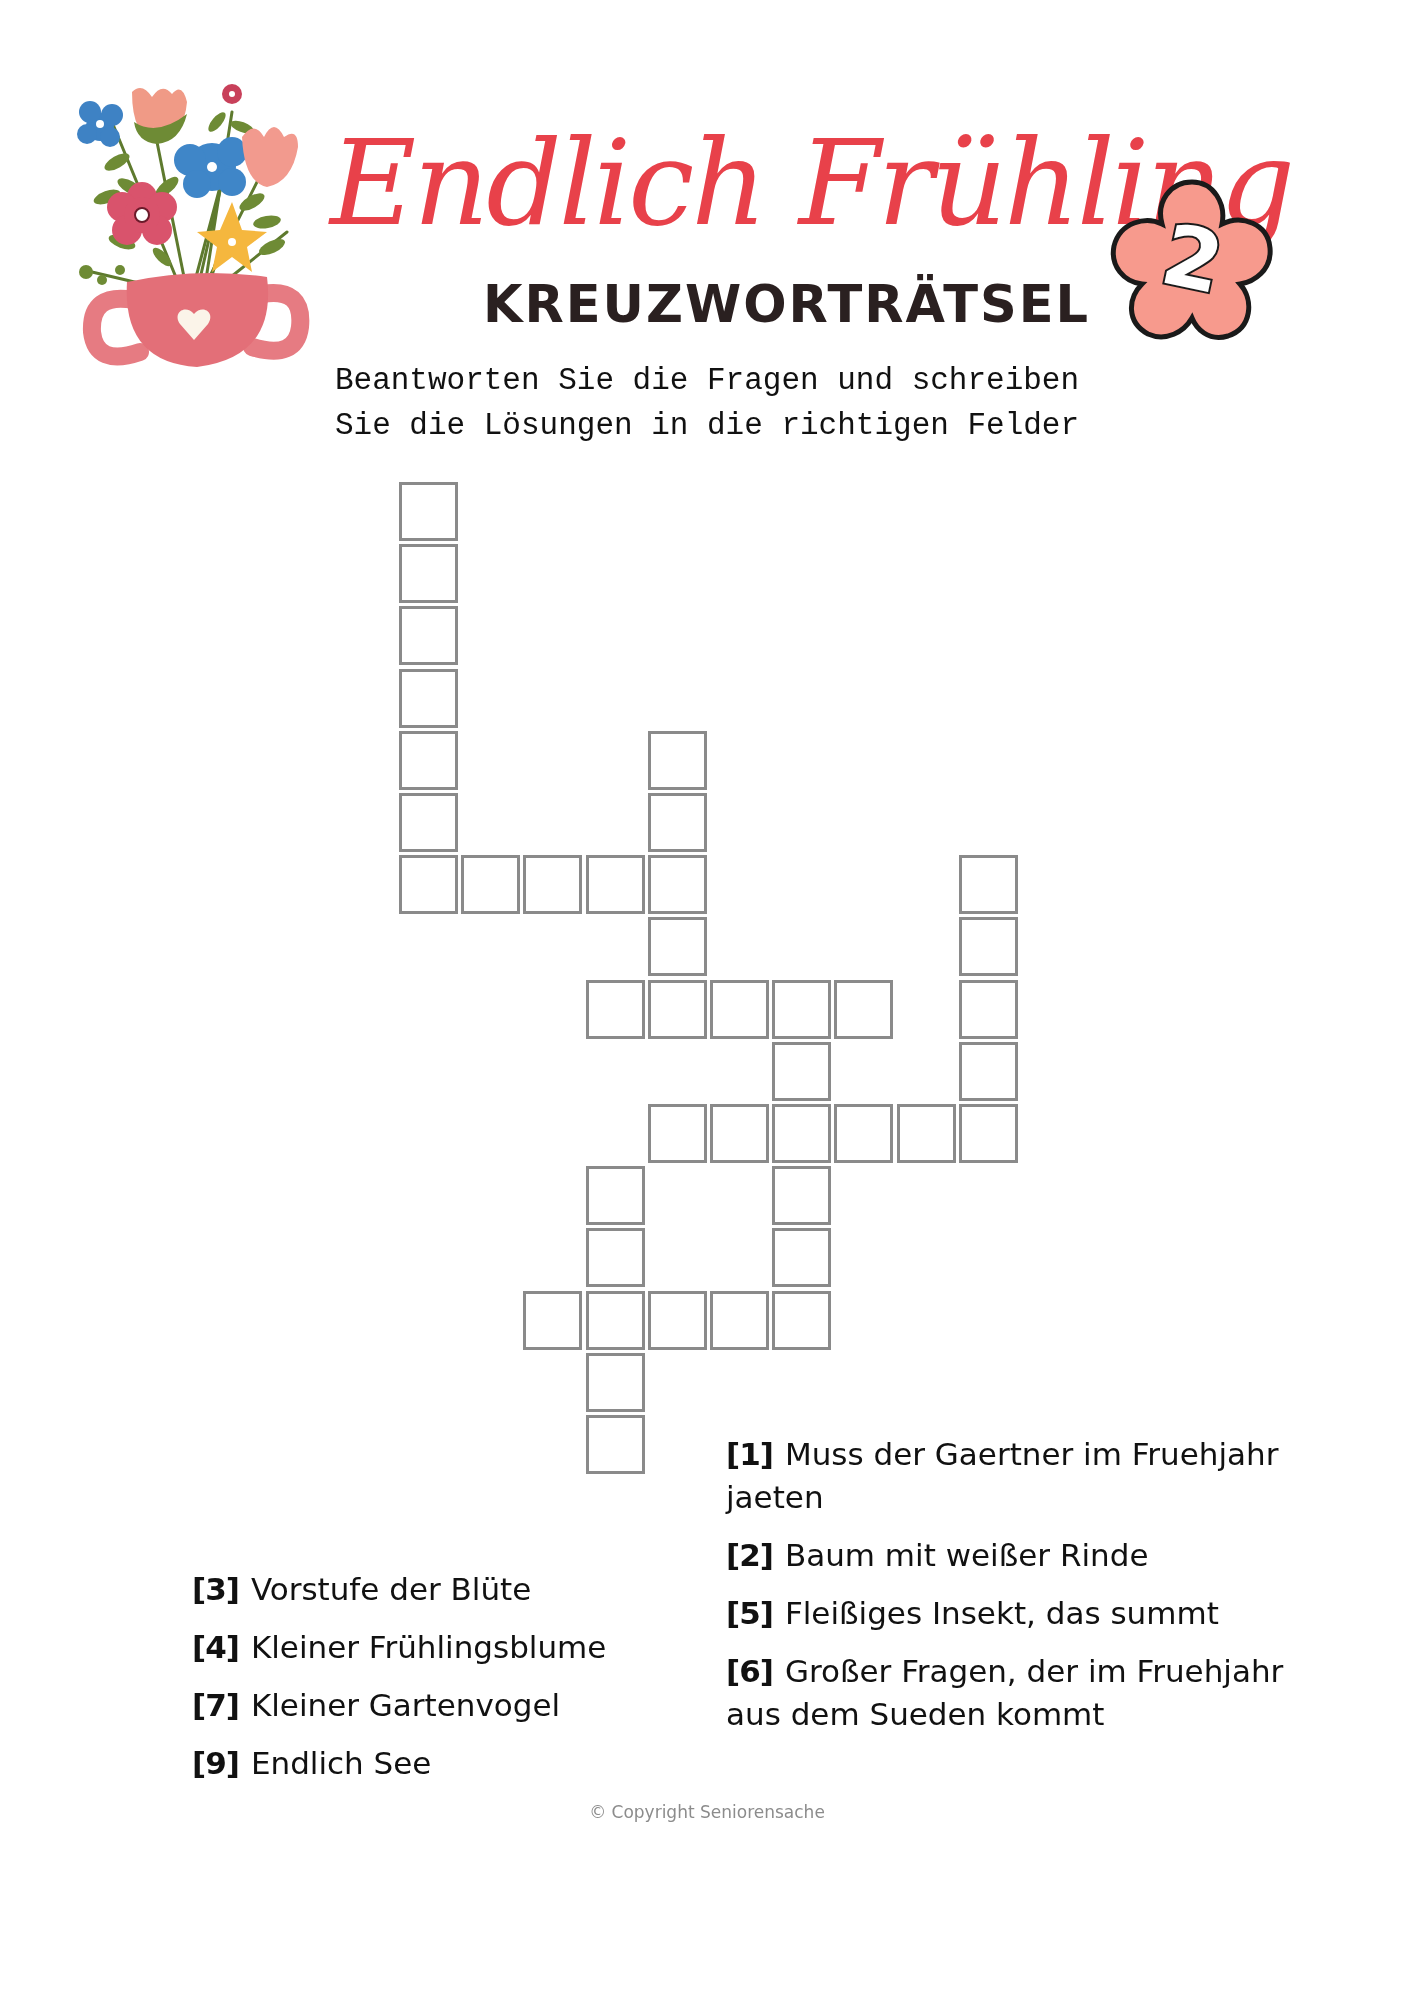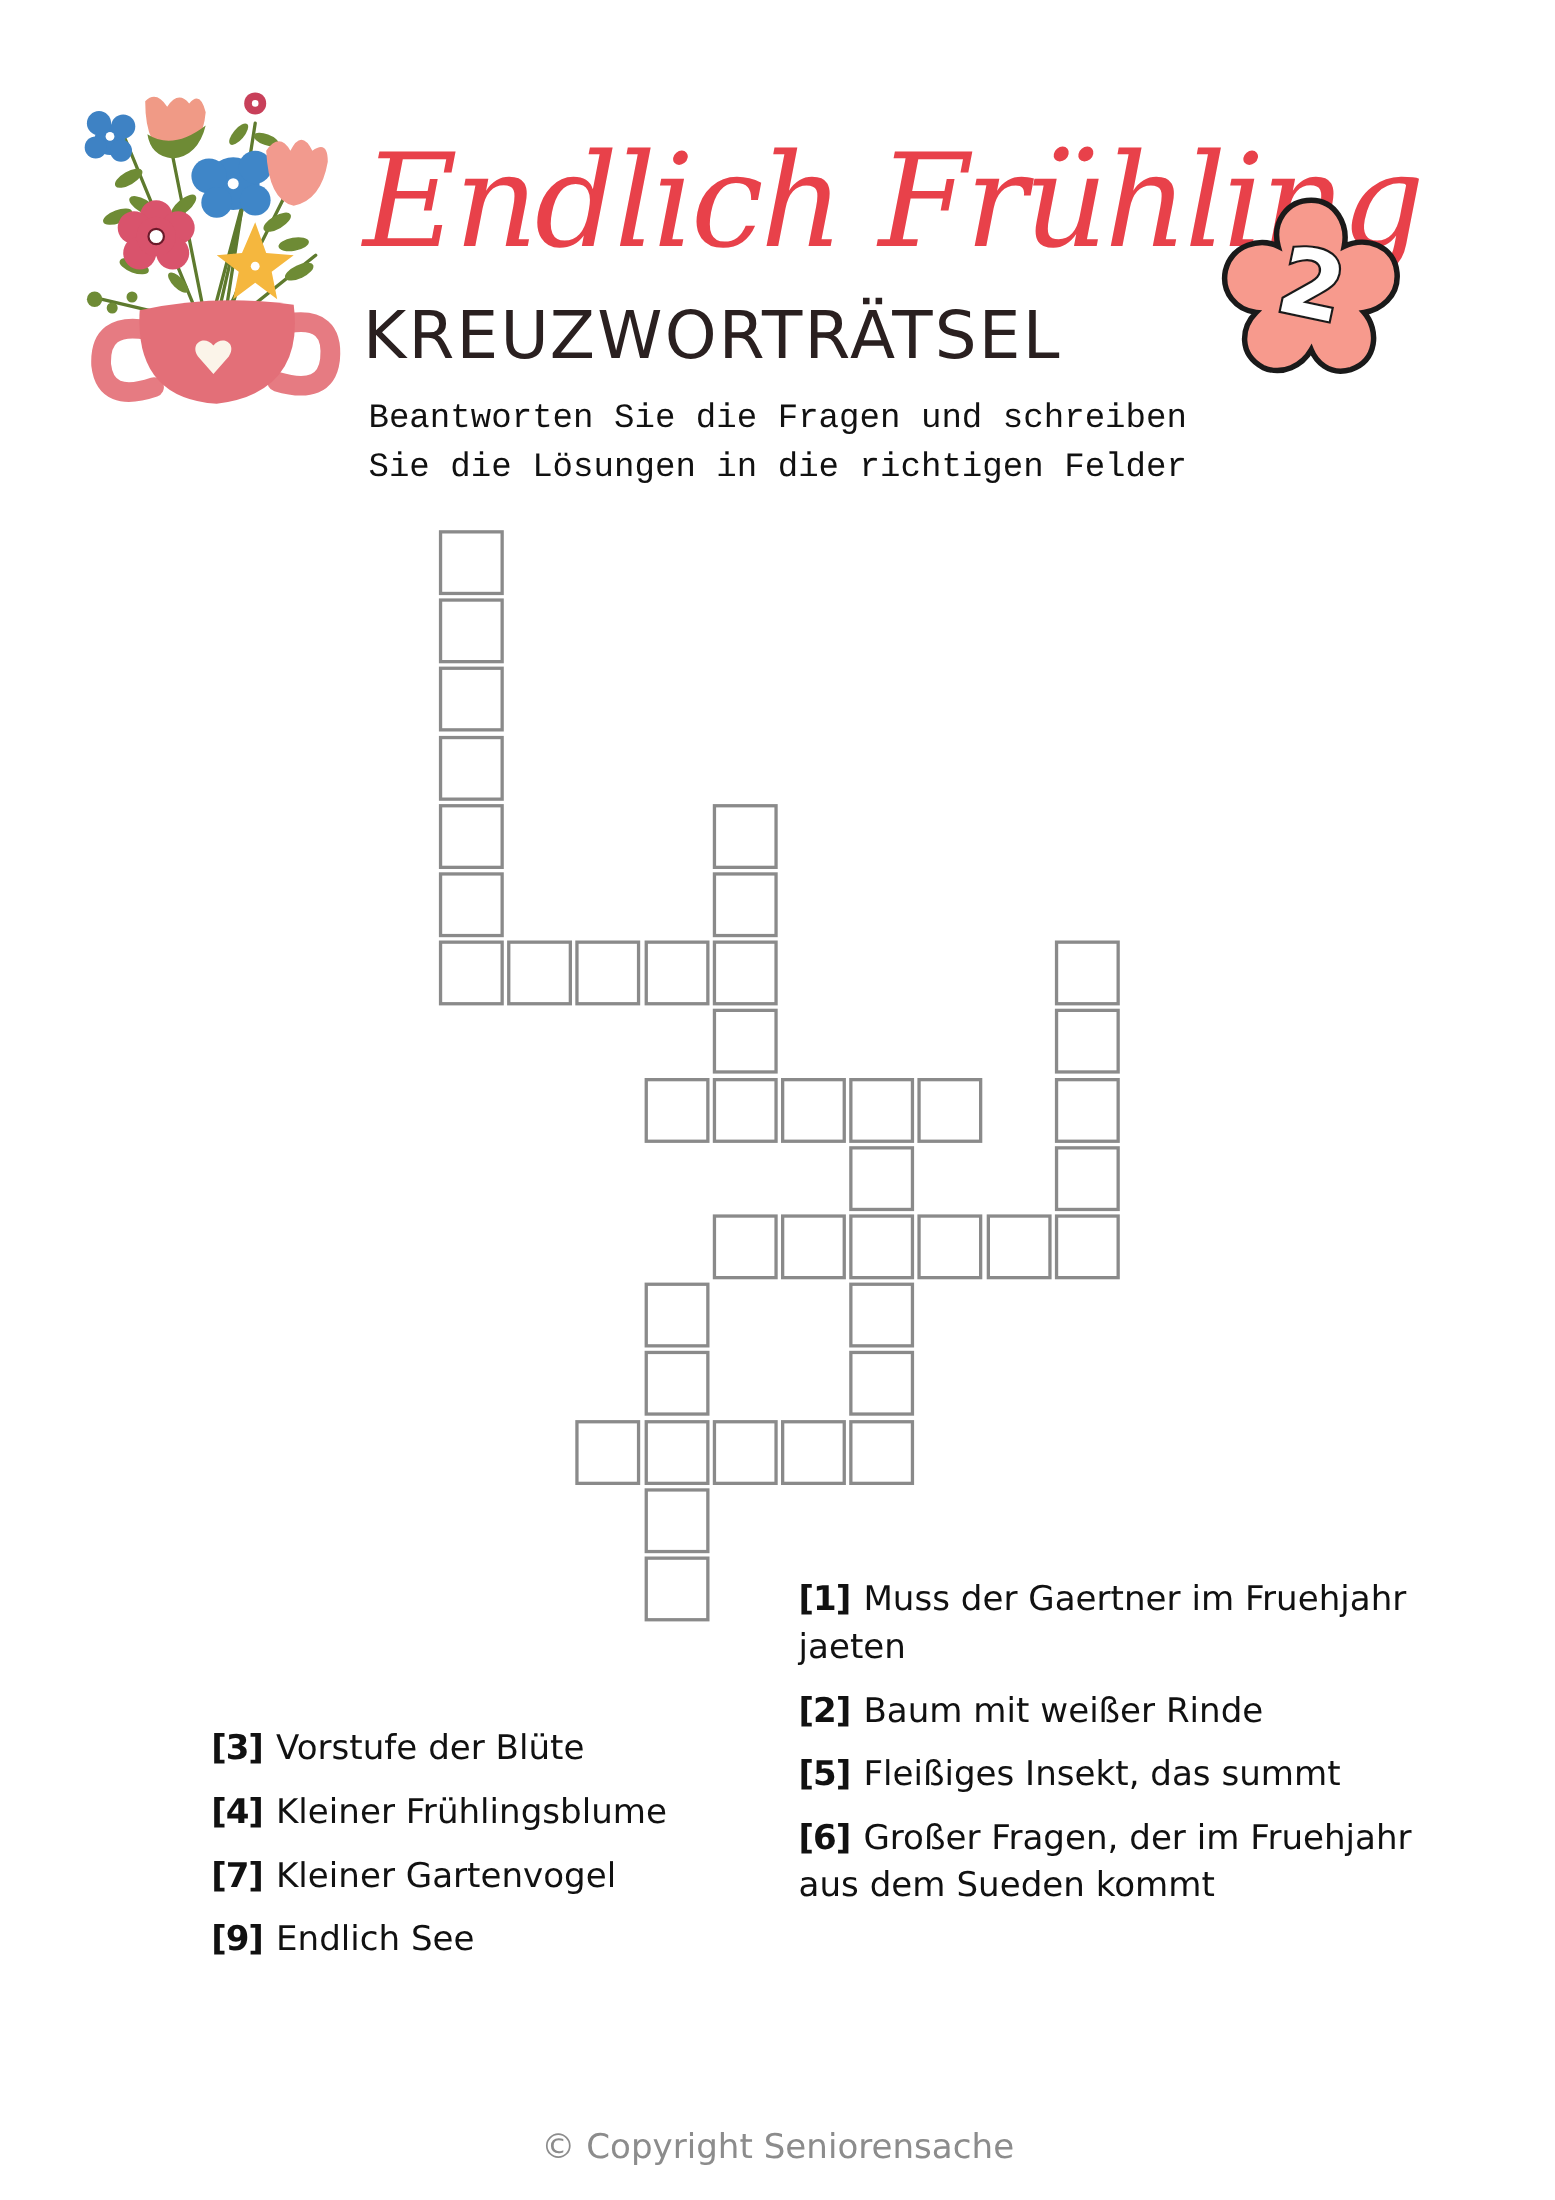--- a/index.html
+++ b/index.html
@@ -11,22 +11,22 @@
 
   
   #script-title {
     left: 330px; top: 98px; width: 760px; height: 170px;
     font-family: "DejaVu Serif", serif; font-style: italic; font-weight: normal;
     font-size: 118px; line-height: 170px; color: #E8414A; text-align: center;
     letter-spacing: -3px; white-space: nowrap;
   }
   #main-title {
     left: 330px; top: 270px; width: 760px; height: 70px;
-    font-family: "DejaVu Sans", sans-serif; font-weight: normal;
-    font-size: 60px; line-height: 70px; color: #2a2020; text-align: left;
+    font-family: "DejaVu Sans", sans-serif; font-weight: bold;
+    font-size: 51px; line-height: 70px; color: #2a2020; text-align: right;
     letter-spacing: 2px; white-space: nowrap;
   }
   #badge { left: 1104px; top: 172px; width: 176px; height: 176px; }
 
   #instructions {
     left: 300px; top: 358px; width: 814px;
     font-family: "DejaVu Sans", sans-serif; font-size: 31px; line-height: 45px;
     color: #111; text-align: center;
   }
   #instructions div { white-space: nowrap; font-family: Liberation Mono, monospace; }
@@ -42,22 +42,22 @@
   
   .clue-col { position: absolute; font-family: "DejaVu Sans", sans-serif; font-size: 31px; color: #111; }
   .clue { position: relative; margin: 0; line-height: 43px; }
   .clue .num { font-weight: bold; margin-right: 12px; letter-spacing: -1px; }
   #clues-left { left: 192px; top: 1568px; width: 500px; }
   #clues-left .clue { margin-bottom: 15px; white-space: nowrap; }
   #clues-right { left: 726px; top: 1433px; width: 560px; }
   #clues-right .clue { margin-bottom: 15px; }
 
   #copyright {
-    left: 0; top: 1932px; width: 1414px; text-align: center;
-    font-family: "DejaVu Sans", sans-serif; font-size: 31px; color: #8c8c8c; line-height: 40px;
+    left: 0; top: 1792px; width: 1414px; text-align: center;
+    font-family: "DejaVu Sans", sans-serif; font-size: 17px; color: #8c8c8c; line-height: 40px;
   }
 </style>
 </head>
 <body>
 
 <svg id="cup" class="abs" viewBox="0 0 240 286">
 
   <g stroke="#5E7A2E" stroke-width="3" fill="none" stroke-linecap="round">
     <path d="M110 210 L40 40"></path>
     <path d="M115 210 L85 60"></path>

